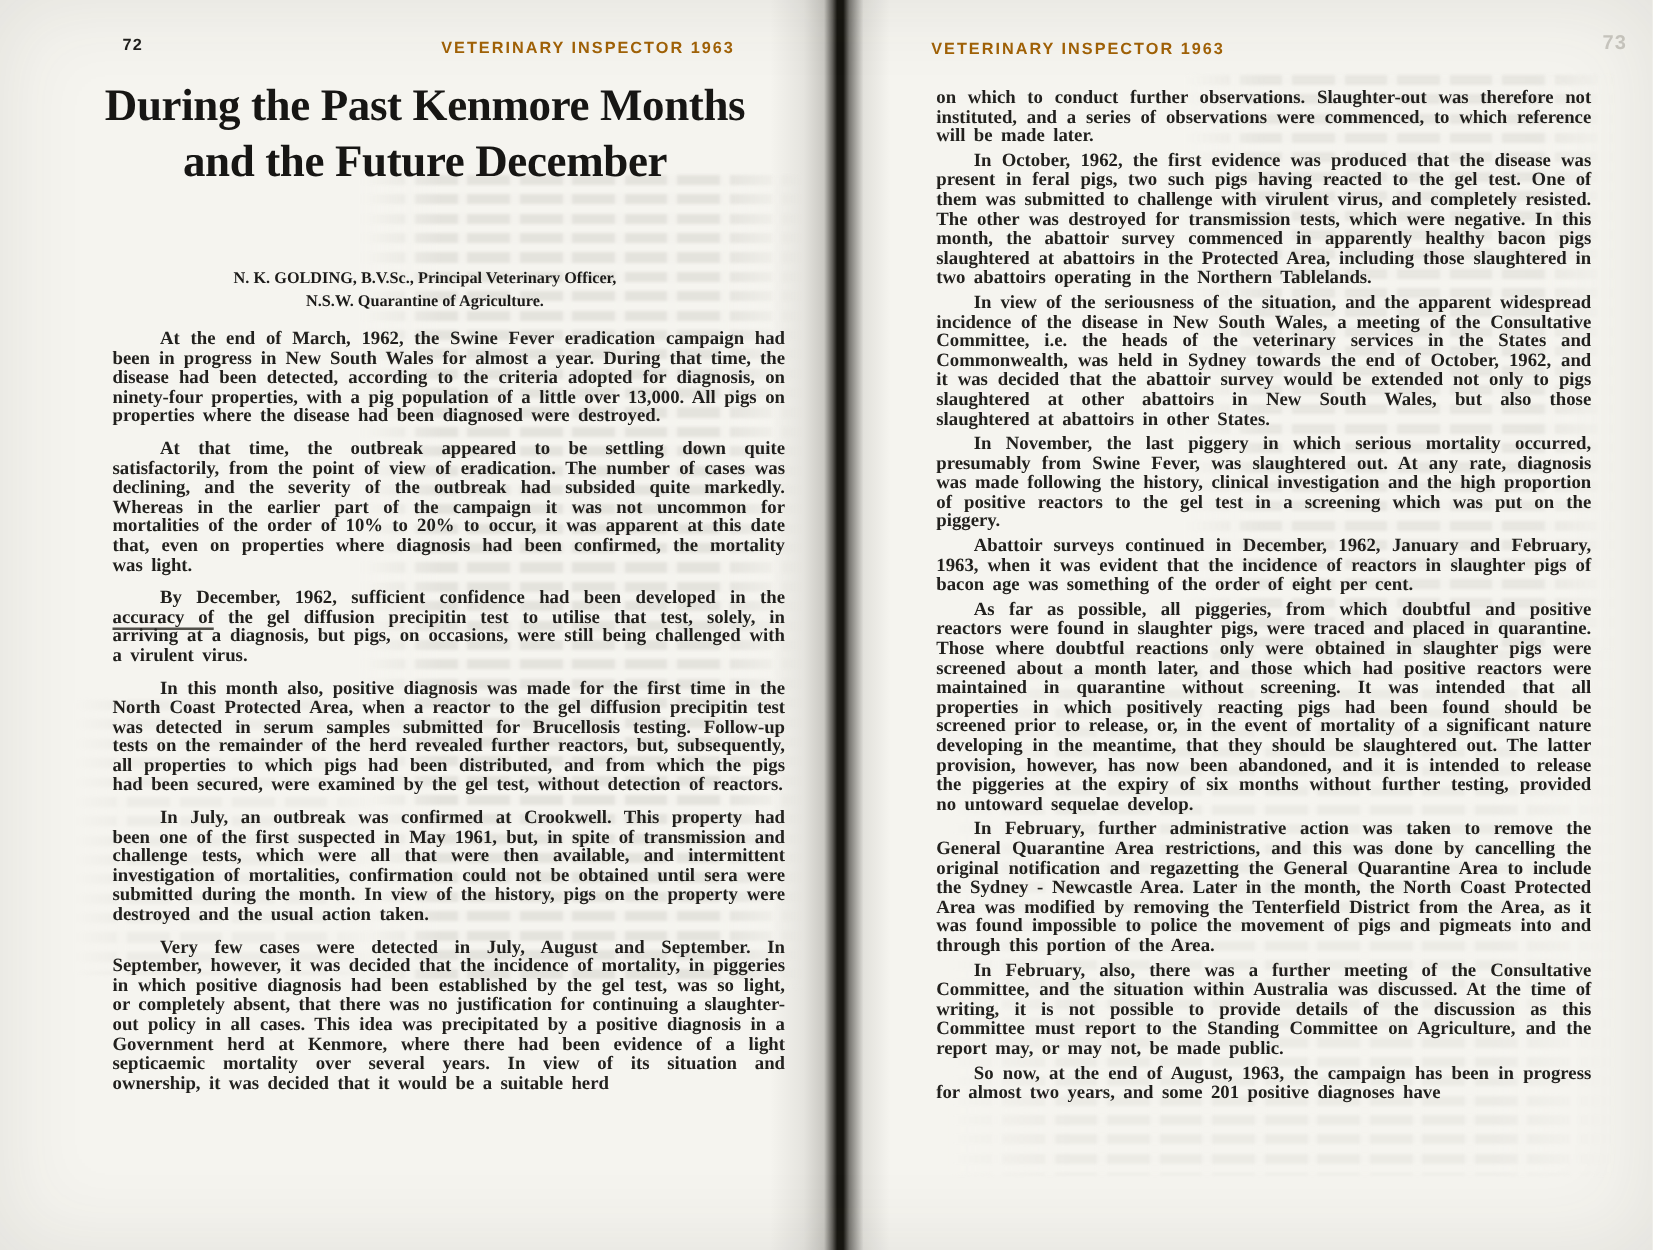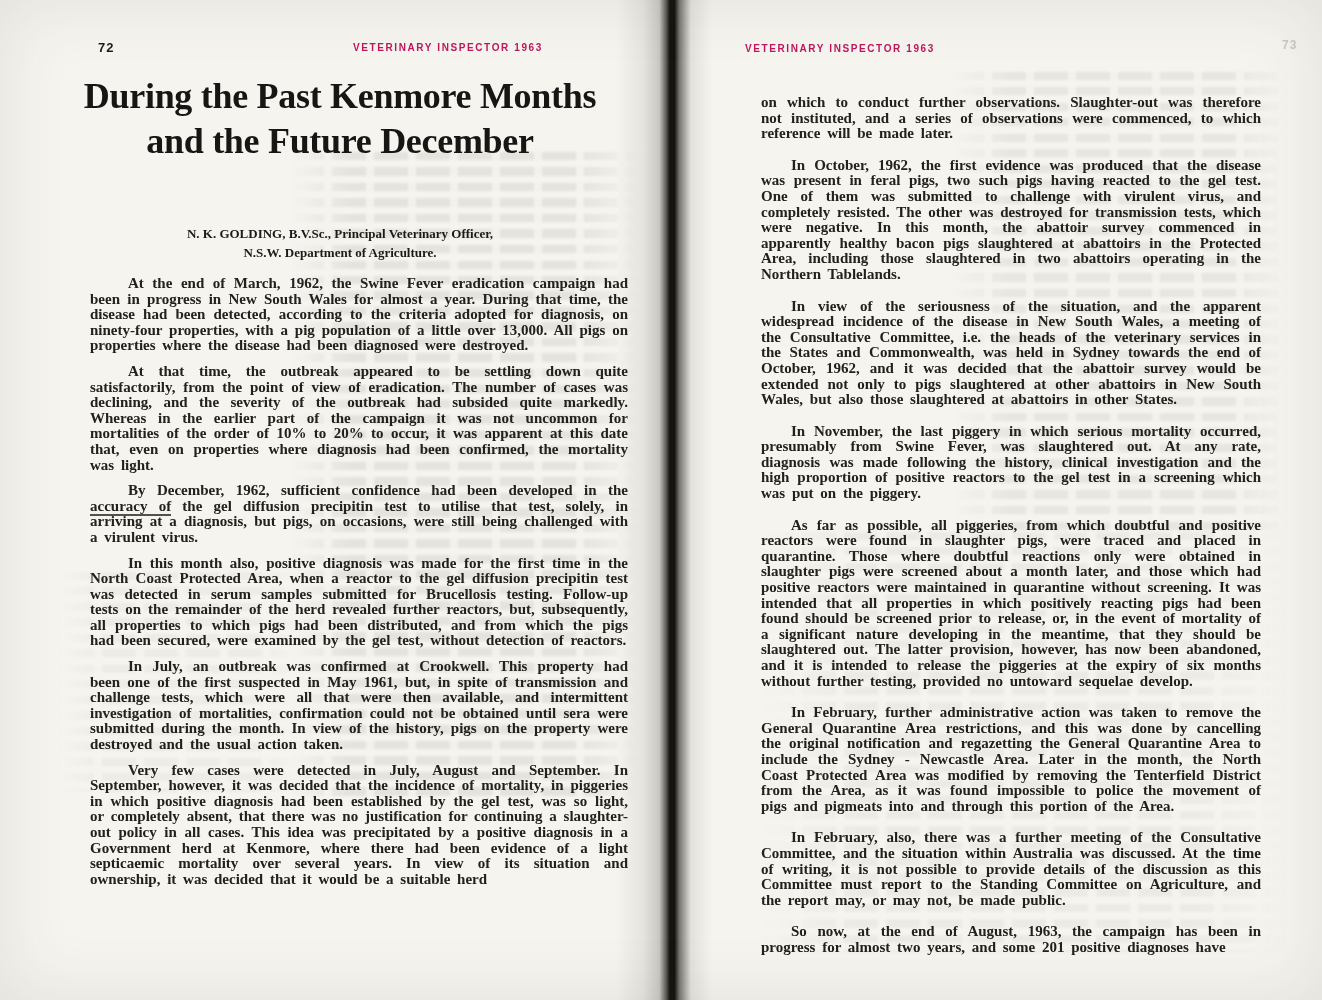--- a/index.html
+++ b/index.html
@@ -7,21 +7,21 @@
     width:1322px;height:1000px;overflow:hidden;
     background:#f5f4ef;
     font-family:"Liberation Serif", serif;
     color:#201f1d;
   }
   .spread{position:relative;width:1322px;height:1000px;background:#f5f4ef;}
   .spread::after{ 
     content:"";position:absolute;inset:0;pointer-events:none;
     box-shadow:inset 0 0 70px rgba(60,58,50,0.10);
   }
-  .page{position:absolute;top:12px;height:844px;}
+  .page{position:absolute;top:0;height:844px;}
   .page.left{left:0;width:660px;}
   .page.right{left:660px;width:662px;}
 
   
   .gutter{
     position:absolute;top:0;left:616px;width:96px;height:1000px;pointer-events:none;
     background:linear-gradient(to right,
       rgba(90,88,80,0) 0%,
       rgba(90,88,80,0.10) 28%,
       rgba(70,68,60,0.25) 45%,
@@ -30,30 +30,30 @@
       #15140f 61%,
       rgba(35,33,28,0.60) 66%,
       rgba(90,88,80,0.12) 78%,
       rgba(90,88,80,0) 100%);
   }
 
   
   .runhead{
     position:absolute;
     font-family:"Liberation Sans", sans-serif;
-    font-weight:bold;font-size:10px;letter-spacing:1.6px;color:#be185d;
+    font-weight:bold;font-size:13px;letter-spacing:1.6px;color:#a16207;
     white-space:nowrap;
   }
   .pagenum-left{position:absolute;left:98px;top:28px;
     font-family:"Liberation Sans", sans-serif;font-weight:bold;font-size:13px;letter-spacing:1px;}
   .rh-left{left:353px;top:30px;}
   .rh-right{left:85px;top:31px;}
   .pagenum-right{
     position:absolute;left:622px;top:26px;
-    font-family:"Liberation Sans", sans-serif;font-weight:bold;font-size:12px;
+    font-family:"Liberation Sans", sans-serif;font-weight:bold;font-size:16px;
     color:#a8a59c;opacity:0.55;letter-spacing:1px;
   }
 
   
   .article-title{
     position:absolute;left:70px;top:62px;width:540px;margin:0;
     text-align:center;font-family:"Liberation Serif", serif;
     font-weight:bold;font-size:36px;line-height:45px;color:#171614;
     letter-spacing:-0.3px;
   }
@@ -66,21 +66,21 @@
 
   
   .body-col{
     position:absolute;width:538px;
     font-weight:bold;font-size:15px;line-height:15.6px;
     text-align:justify;word-spacing:3px;color:#22211e;
   }
   .body-col.left-body{left:90px;top:264px;}
   .body-col.right-body{left:85px;top:67px;width:532px;}
   .left-body p{margin:0 0 10px 0;text-indent:38px;}
-  .right-body p{margin:16px;text-indent:30px;font-family:Liberation Serif, serif;}
+  .right-body p{margin:4px;text-indent:30px;font-family:Liberation Serif, serif;}
   .right-body p.cont{text-indent:0;}
   .hand-underline{border-bottom:2px solid rgba(52,50,45,0.85);}
 
   
   .ghost{
     position:absolute;pointer-events:none;filter:blur(1.1px);
     background:
       repeating-linear-gradient(to right, rgba(245,244,239,0) 0 34px, rgba(245,244,239,0.9) 34px 42px),
       repeating-linear-gradient(to bottom, rgba(112,109,99,0.15) 0 8px, rgba(112,109,99,0) 8px 15.5px);
   }
@@ -99,21 +99,21 @@
     <span class="pagenum-left">72</span>
     <span class="runhead rh-left">VETERINARY INSPECTOR 1963</span>
 
     <h1 class="article-title">
       <span>During the Past Kenmore Months</span>
       <span>and the Future December</span>
     </h1>
 
     <div class="author">
       <span>N. K. GOLDING, B.V.Sc., Principal Veterinary Officer,</span>
-      <span>N.S.W. Department of Agriculture.</span>
+      <span>N.S.W. Quarantine of Agriculture.</span>
     </div>
 
     <div class="body-col left-body">
       <p>At the end of March, 1962, the Swine Fever eradication campaign had been in progress in New South Wales for almost a year. During that time, the disease had been detected, according to the criteria adopted for diagnosis, on ninety-four properties, with a pig population of a little over 13,000. All pigs on properties where the disease had been diagnosed were destroyed.</p>
       <p>At that time, the outbreak appeared to be settling down quite satisfactorily, from the point of view of eradication. The number of cases was declining, and the severity of the outbreak had subsided quite markedly. Whereas in the earlier part of the campaign it was not uncommon for mortalities of the order of 10% to 20% to occur, it was apparent at this date that, even on properties where diagnosis had been confirmed, the mortality was light.</p>
       <p><span>By December, 1962, sufficient confidence had been developed in the </span><span class="hand-underline">accuracy of</span><span> the gel diffusion precipitin test to utilise that test, solely, in arriving at a diagnosis, but pigs, on occasions, were still being challenged with a virulent virus.</span></p>
       <p>In this month also, positive diagnosis was made for the first time in the North Coast Protected Area, when a reactor to the gel diffusion precipitin test was detected in serum samples submitted for Brucellosis testing. Follow-up tests on the remainder of the herd revealed further reactors, but, subsequently, all properties to which pigs had been distributed, and from which the pigs had been secured, were examined by the gel test, without detection of reactors.</p>
       <p>In July, an outbreak was confirmed at Crookwell. This property had been one of the first suspected in May 1961, but, in spite of transmission and challenge tests, which were all that were then available, and intermittent investigation of mortalities, confirmation could not be obtained until sera were submitted during the month. In view of the history, pigs on the property were destroyed and the usual action taken.</p>
       <p>Very few cases were detected in July, August and September. In September, however, it was decided that the incidence of mortality, in piggeries in which positive diagnosis had been established by the gel test, was so light, or completely absent, that there was no justification for continuing a slaughter-out policy in all cases. This idea was precipitated by a positive diagnosis in a Government herd at Kenmore, where there had been evidence of a light septicaemic mortality over several years. In view of its situation and ownership, it was decided that it would be a suitable herd</p>
     </div>
@@ -126,20 +126,21 @@
     <div class="ghost" style="left:100px;top:520px;width:530px;height:420px;opacity:.45;"></div>
 
     <span class="runhead rh-right">VETERINARY INSPECTOR 1963</span>
     <span class="pagenum-right">73</span>
 
     <div class="body-col right-body">
       <p class="cont">on which to conduct further observations. Slaughter-out was therefore not instituted, and a series of observations were commenced, to which reference will be made later.</p>
       <p>In October, 1962, the first evidence was produced that the disease was present in feral pigs, two such pigs having reacted to the gel test. One of them was submitted to challenge with virulent virus, and completely resisted. The other was destroyed for transmission tests, which were negative. In this month, the abattoir survey commenced in apparently healthy bacon pigs slaughtered at abattoirs in the Protected Area, including those slaughtered in two abattoirs operating in the Northern Tablelands.</p>
       <p>In view of the seriousness of the situation, and the apparent widespread incidence of the disease in New South Wales, a meeting of the Consultative Committee, i.e. the heads of the veterinary services in the States and Commonwealth, was held in Sydney towards the end of October, 1962, and it was decided that the abattoir survey would be extended not only to pigs slaughtered at other abattoirs in New South Wales, but also those slaughtered at abattoirs in other States.</p>
       <p>In November, the last piggery in which serious mortality occurred, presumably from Swine Fever, was slaughtered out. At any rate, diagnosis was made following the history, clinical investigation and the high proportion of positive reactors to the gel test in a screening which was put on the piggery.</p>
+      <p>Abattoir surveys continued in December, 1962, January and February, 1963, when it was evident that the incidence of reactors in slaughter pigs of bacon age was something of the order of eight per cent.</p>
       <p>As far as possible, all piggeries, from which doubtful and positive reactors were found in slaughter pigs, were traced and placed in quarantine. Those where doubtful reactions only were obtained in slaughter pigs were screened about a month later, and those which had positive reactors were maintained in quarantine without screening. It was intended that all properties in which positively reacting pigs had been found should be screened prior to release, or, in the event of mortality of a significant nature developing in the meantime, that they should be slaughtered out. The latter provision, however, has now been abandoned, and it is intended to release the piggeries at the expiry of six months without further testing, provided no untoward sequelae develop.</p>
       <p>In February, further administrative action was taken to remove the General Quarantine Area restrictions, and this was done by cancelling the original notification and regazetting the General Quarantine Area to include the Sydney - Newcastle Area. Later in the month, the North Coast Protected Area was modified by removing the Tenterfield District from the Area, as it was found impossible to police the movement of pigs and pigmeats into and through this portion of the Area.</p>
       <p>In February, also, there was a further meeting of the Consultative Committee, and the situation within Australia was discussed. At the time of writing, it is not possible to provide details of the discussion as this Committee must report to the Standing Committee on Agriculture, and the report may, or may not, be made public.</p>
       <p>So now, at the end of August, 1963, the campaign has been in progress for almost two years, and some 201 positive diagnoses have</p>
     </div>
   </div>
 
 </div>
 
 </body></html>

